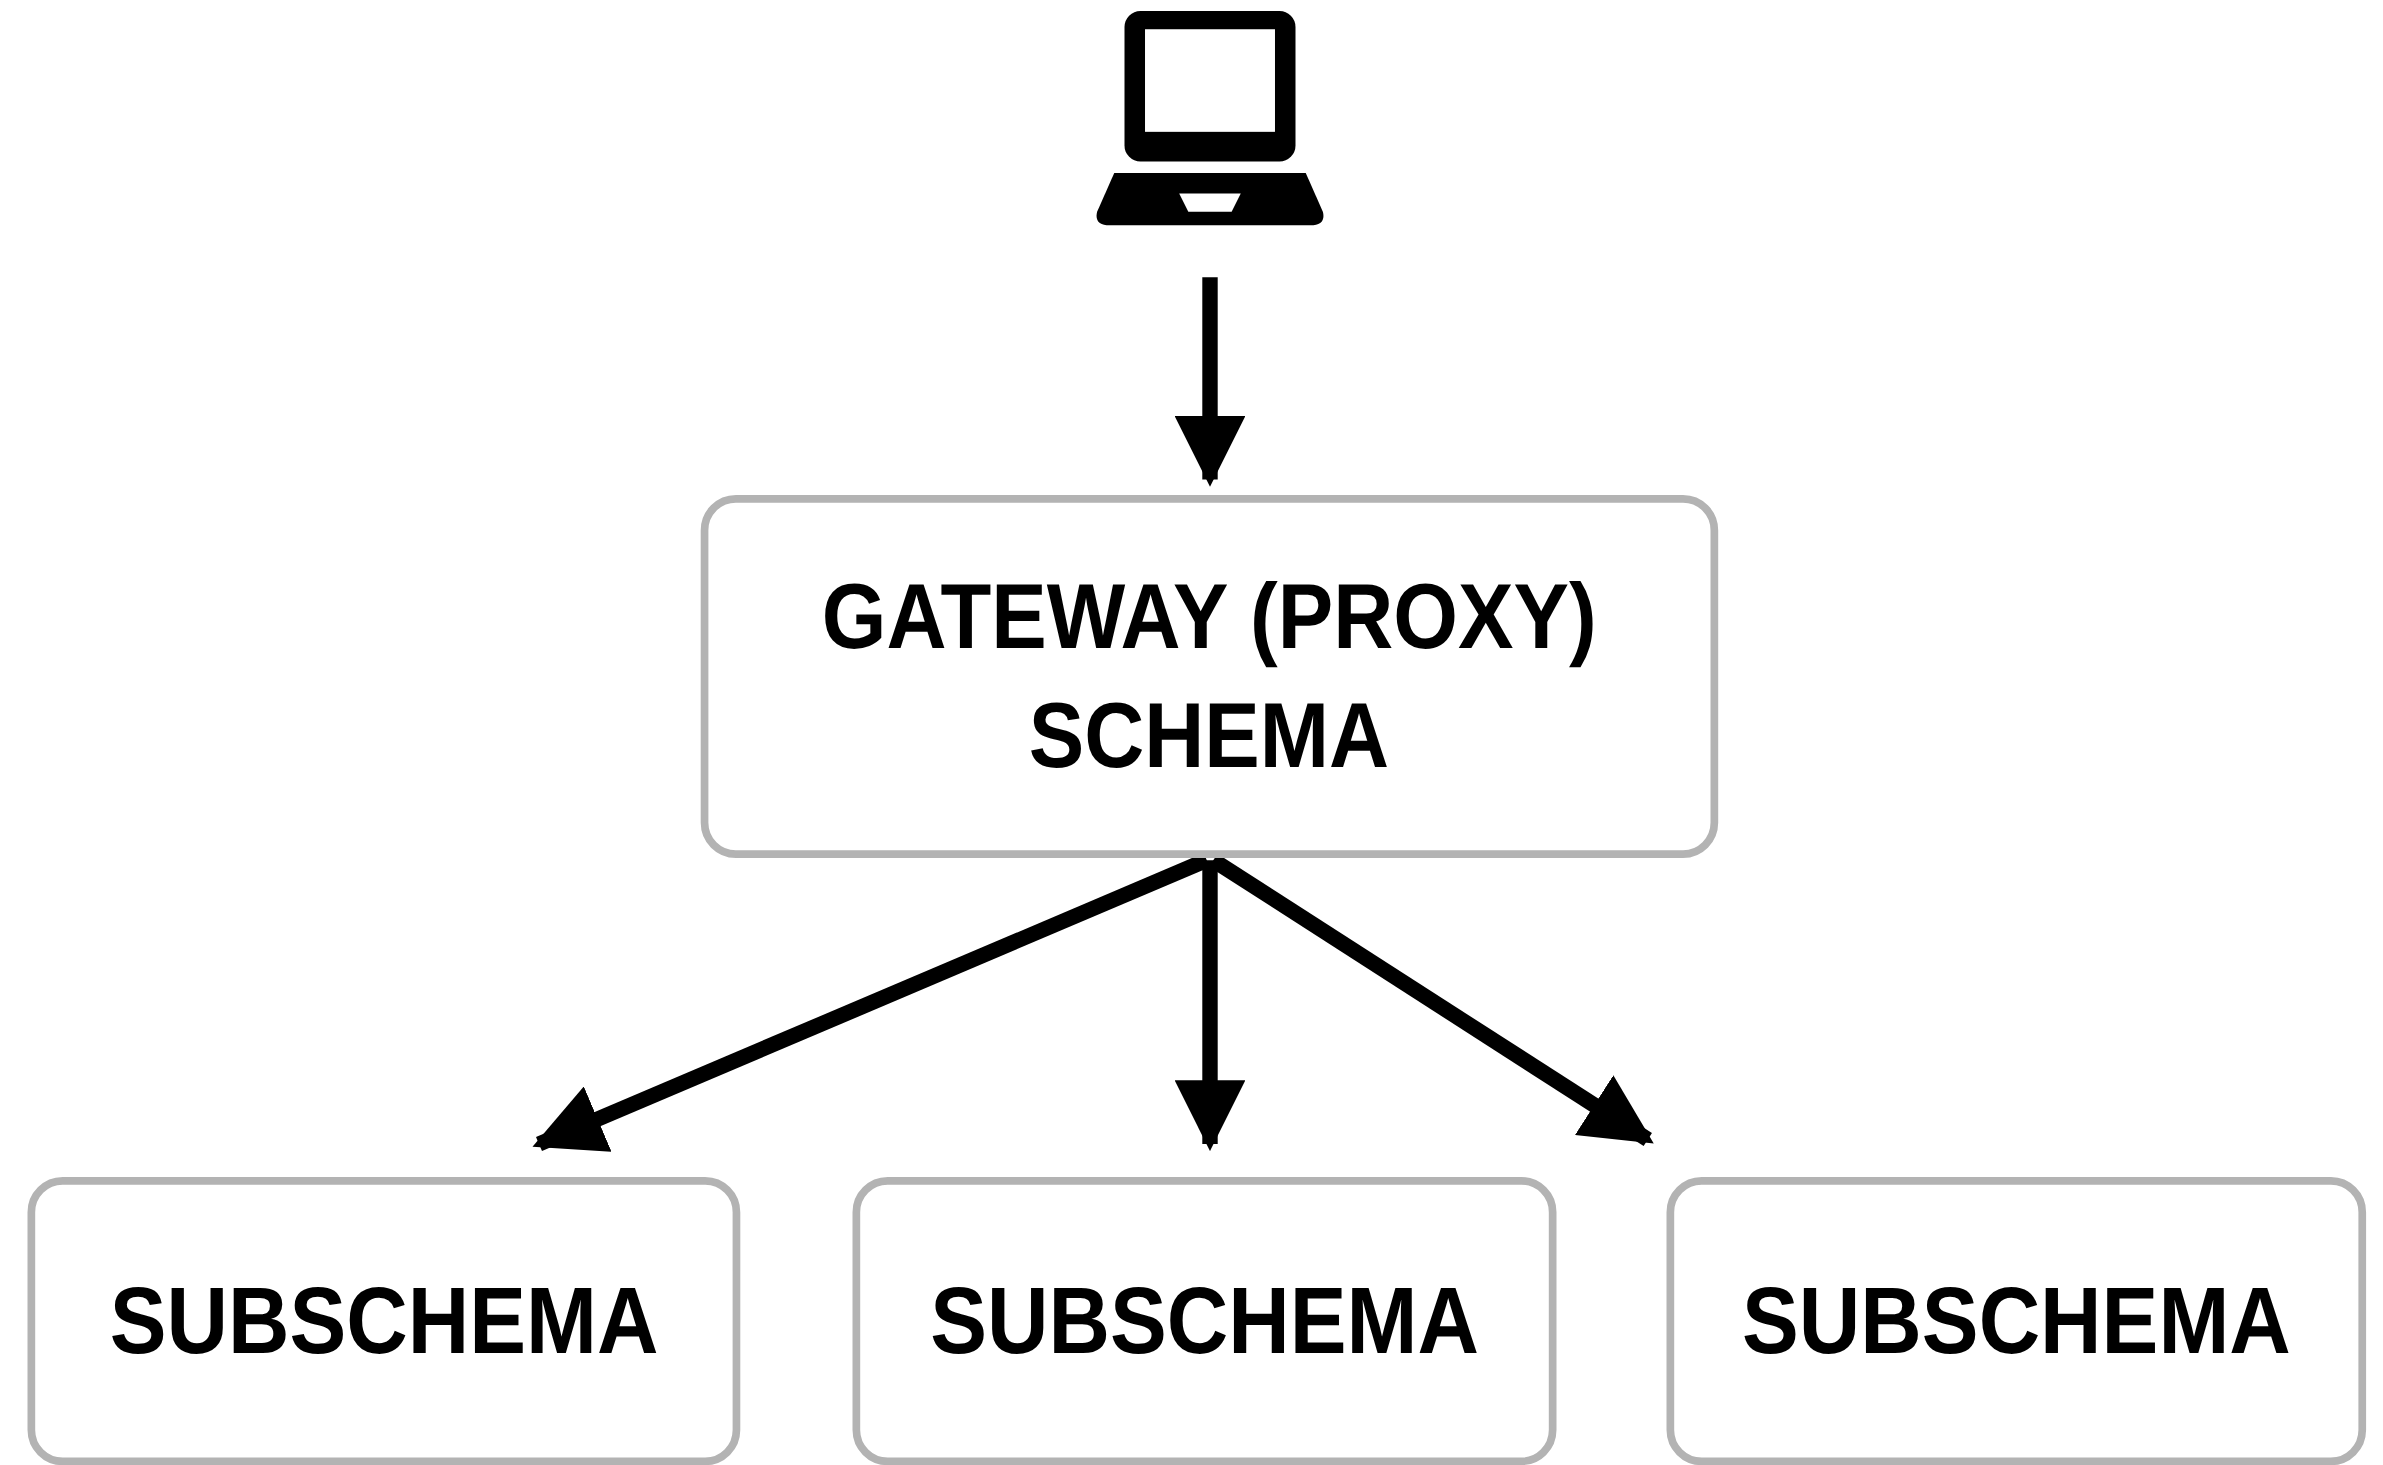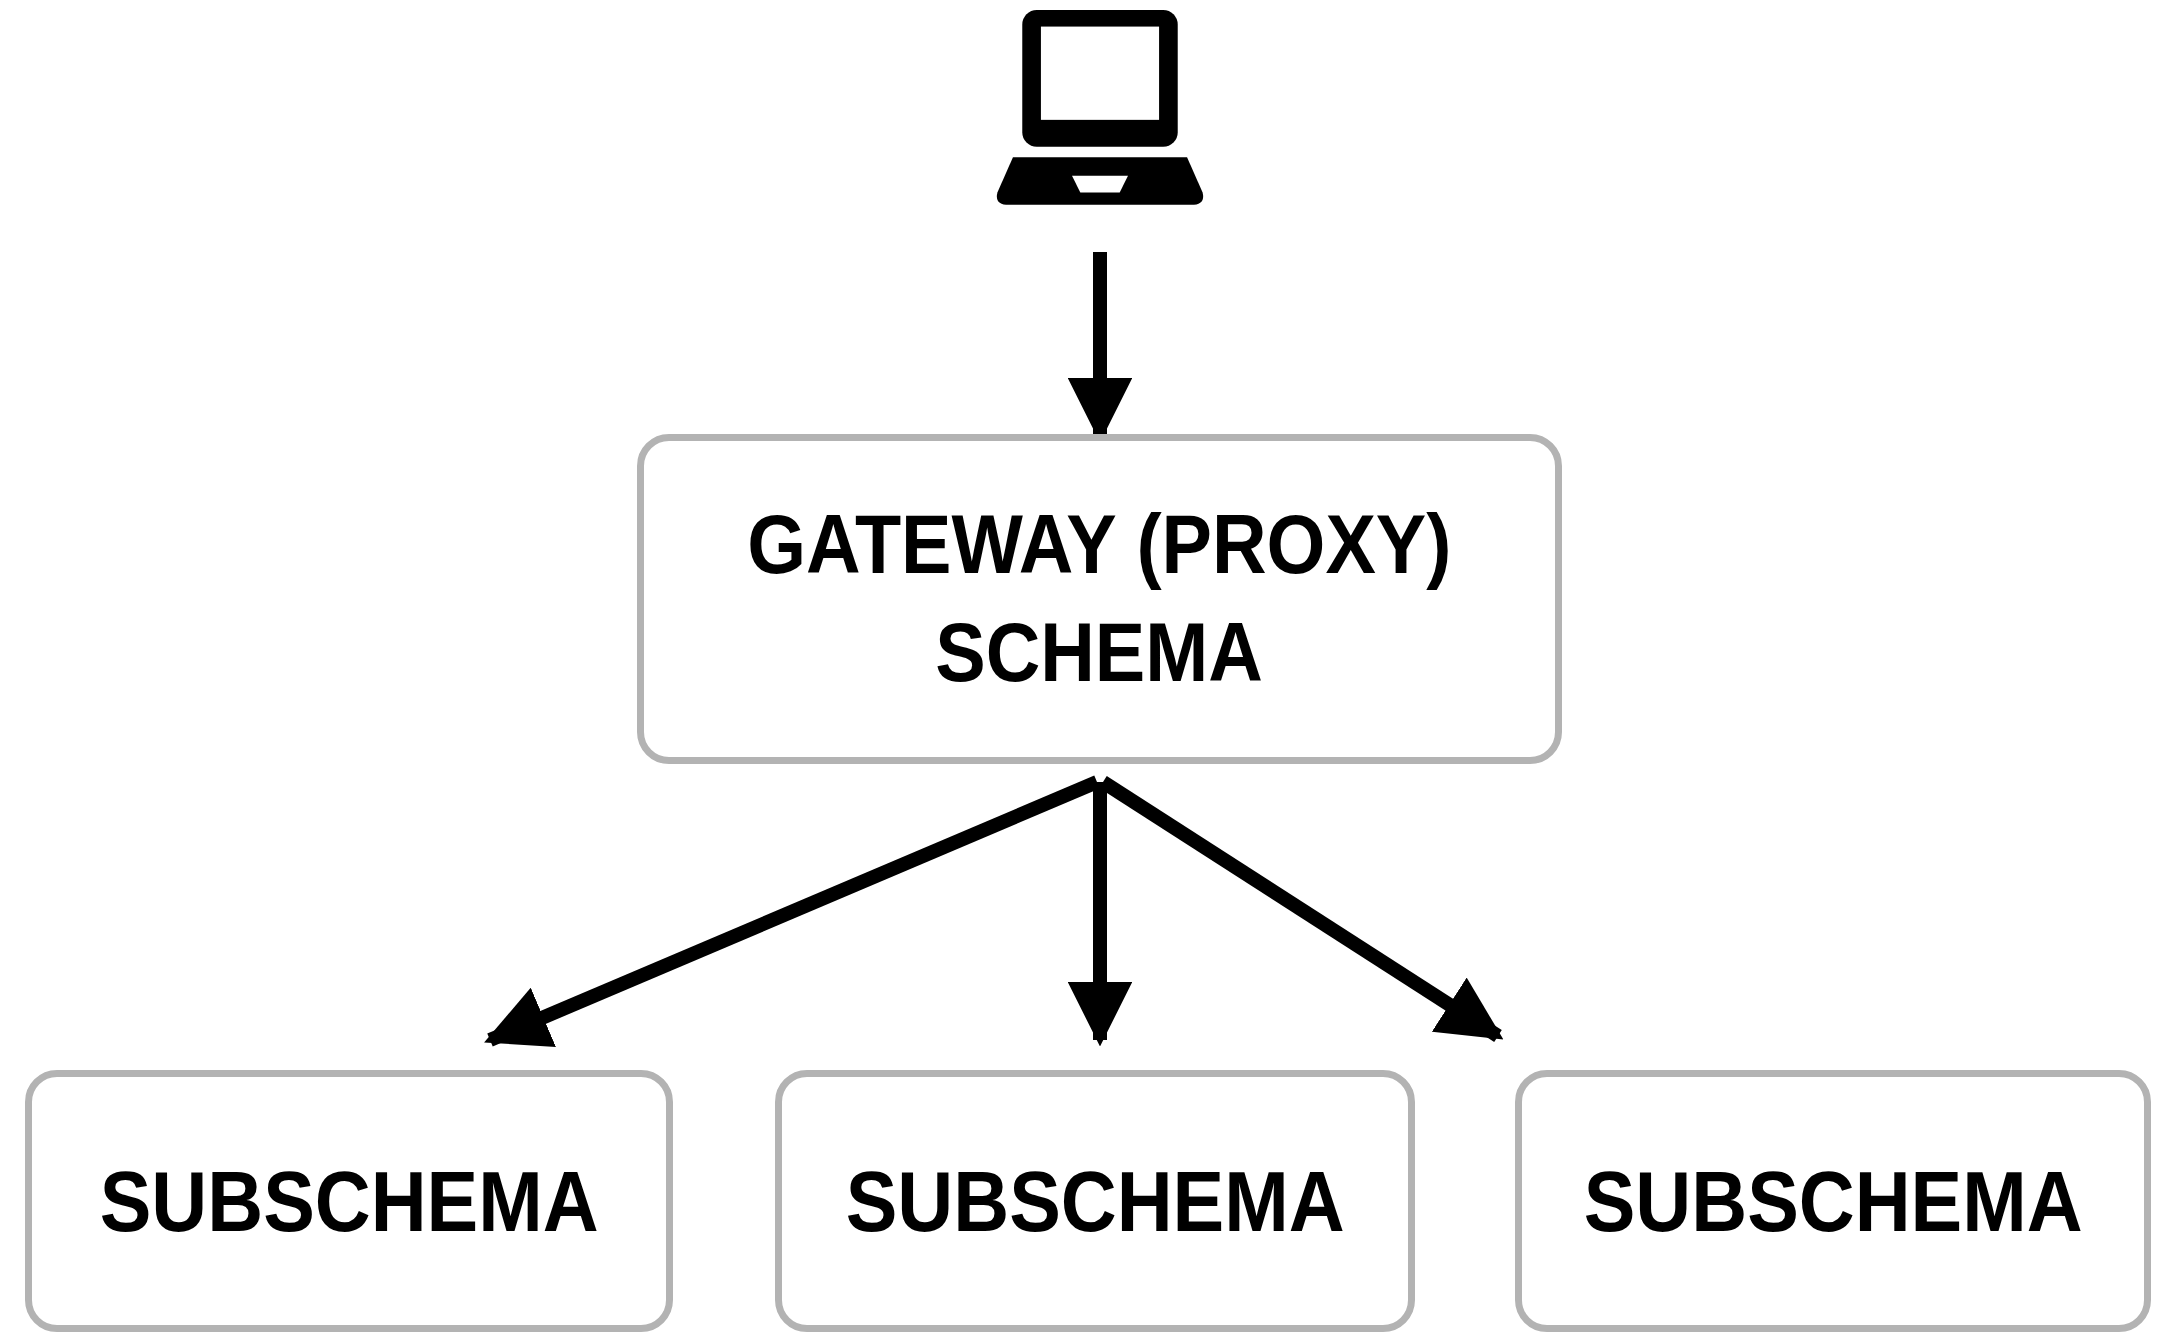--- a/index.html
+++ b/index.html
@@ -48,21 +48,21 @@
 
   .label {
     transform: scaleX(0.9);
     white-space: nowrap;
     line-height: 1.28;
     letter-spacing: 0px;
   }
 
   .gateway {
     left: 637px;
-    top: 434px;
+    top: 450px;
     width: 925px;
     height: 330px;
     font-size: 84px;
   }
 
   .sub {
     top: 1070px;
     height: 262px;
     font-size: 86px;
   }

